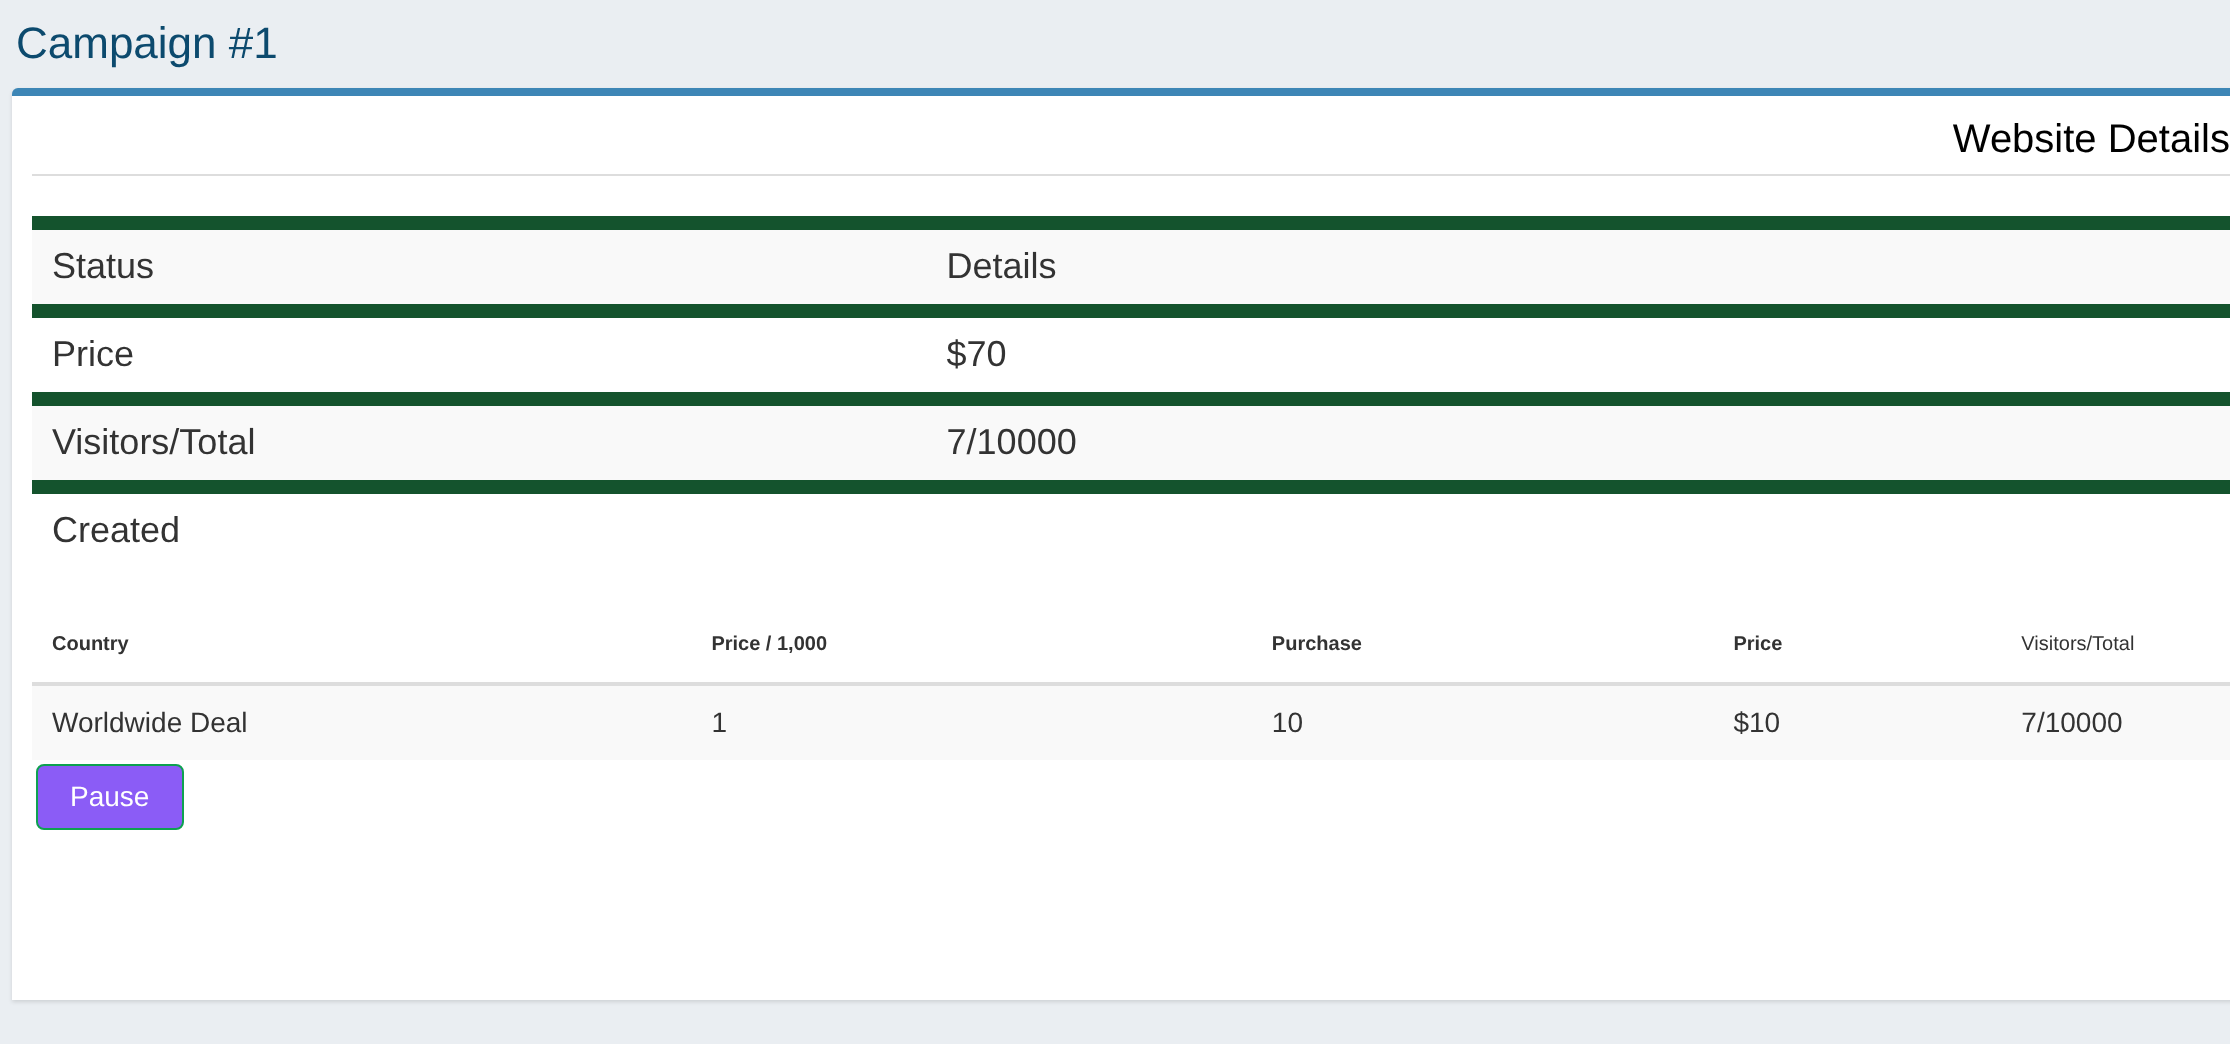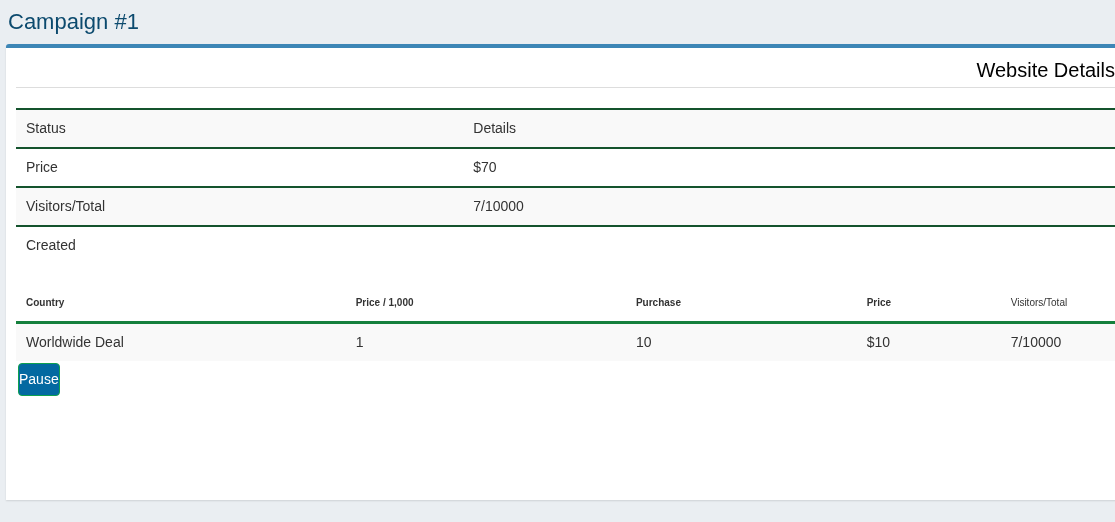--- a/index.html
+++ b/index.html
@@ -47,23 +47,23 @@
     display: table;
     width: 100%;
     margin-top: 20px;
     border-collapse: collapse;
   }
   .details-row { display: table-row; }
   .details-row.striped .details-cell { background: #f9f9f9; }
   .details-cell {
     display: table-cell;
     padding: 8px 10px;
-    font-size: 14px;
+    font-size: 18px;
     line-height: 21px;
-    border-top: 2px solid #14532d;
+    border-top: 7px solid #14532d;
     vertical-align: top;
   }
   .details-cell.label { width: 40.7%; }
 
   
   .rates-table {
     width: 100%;
     margin-top: 20px;
     border-collapse: collapse;
     table-layout: fixed;
@@ -74,34 +74,34 @@
     font-weight: bold;
     line-height: 21px;
     padding: 8px 10px;
     border-bottom: 2px solid #dddddd;
   }
   .rates-table th.th-regular { font-weight: normal; }
   .rates-table td {
     font-size: 14px;
     line-height: 21px;
     padding: 8px 10px;
-    border-top: 3px solid #15803d;
+    border-top: 1px solid #15803d;
   }
   .rates-table tbody tr.striped td { background: #f9f9f9; }
 
   
   .btn-pause {
     display: inline-block;
     margin: 2px 0 0 2px;
-    padding: 6px 0;
+    padding: 6px 16px;
     font-family: "Liberation Sans", "DejaVu Sans", sans-serif;
     font-size: 14px;
     line-height: 19px;
     color: #ffffff;
-    background: #0369a1;
+    background: #8b5cf6;
     border: 1px solid #0ea150;
     border-radius: 4px;
     cursor: pointer;
   }
 </style>
 </head>
 <body>
 
 <div class="page-header">
   <h1>Campaign #1</h1>

